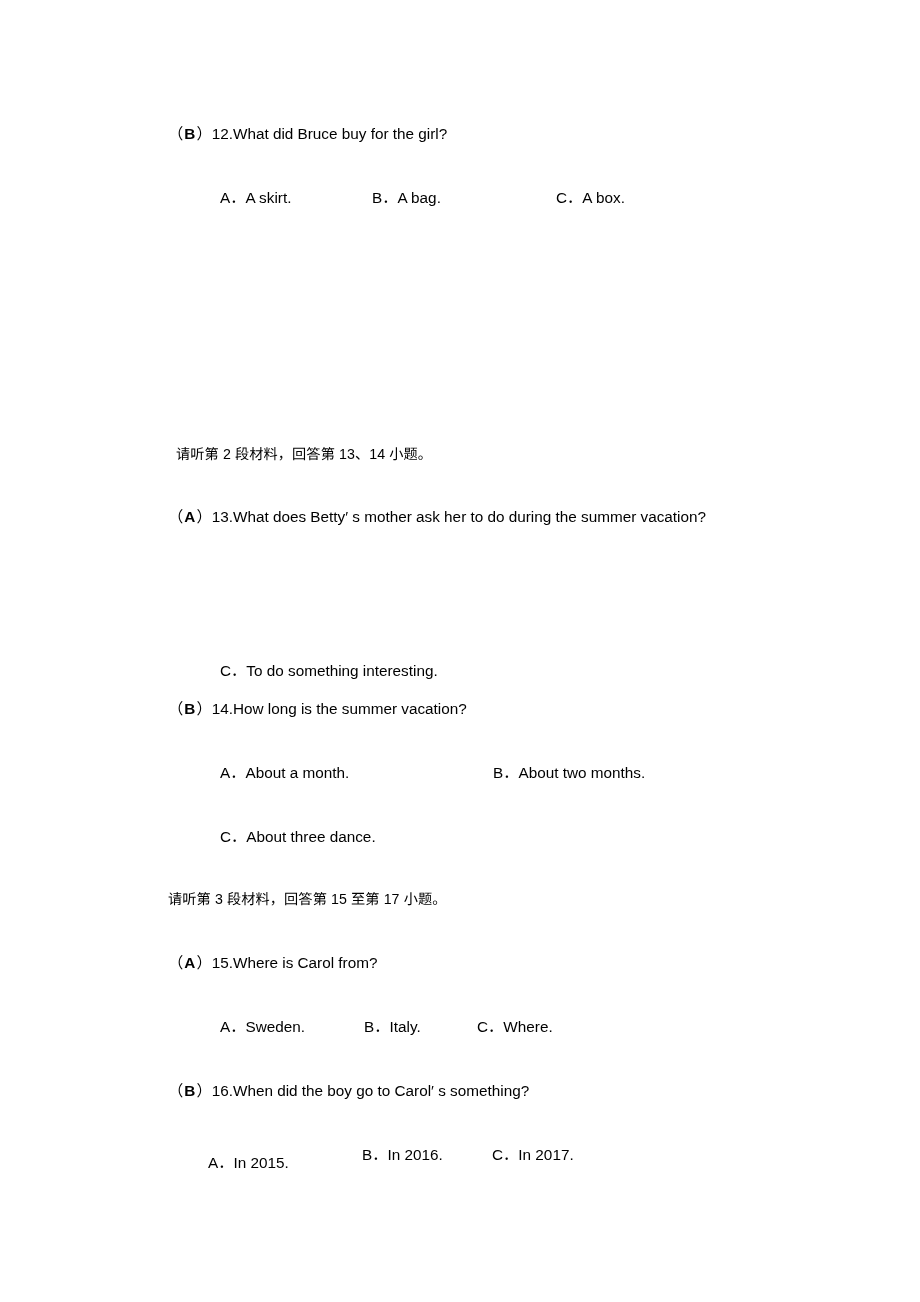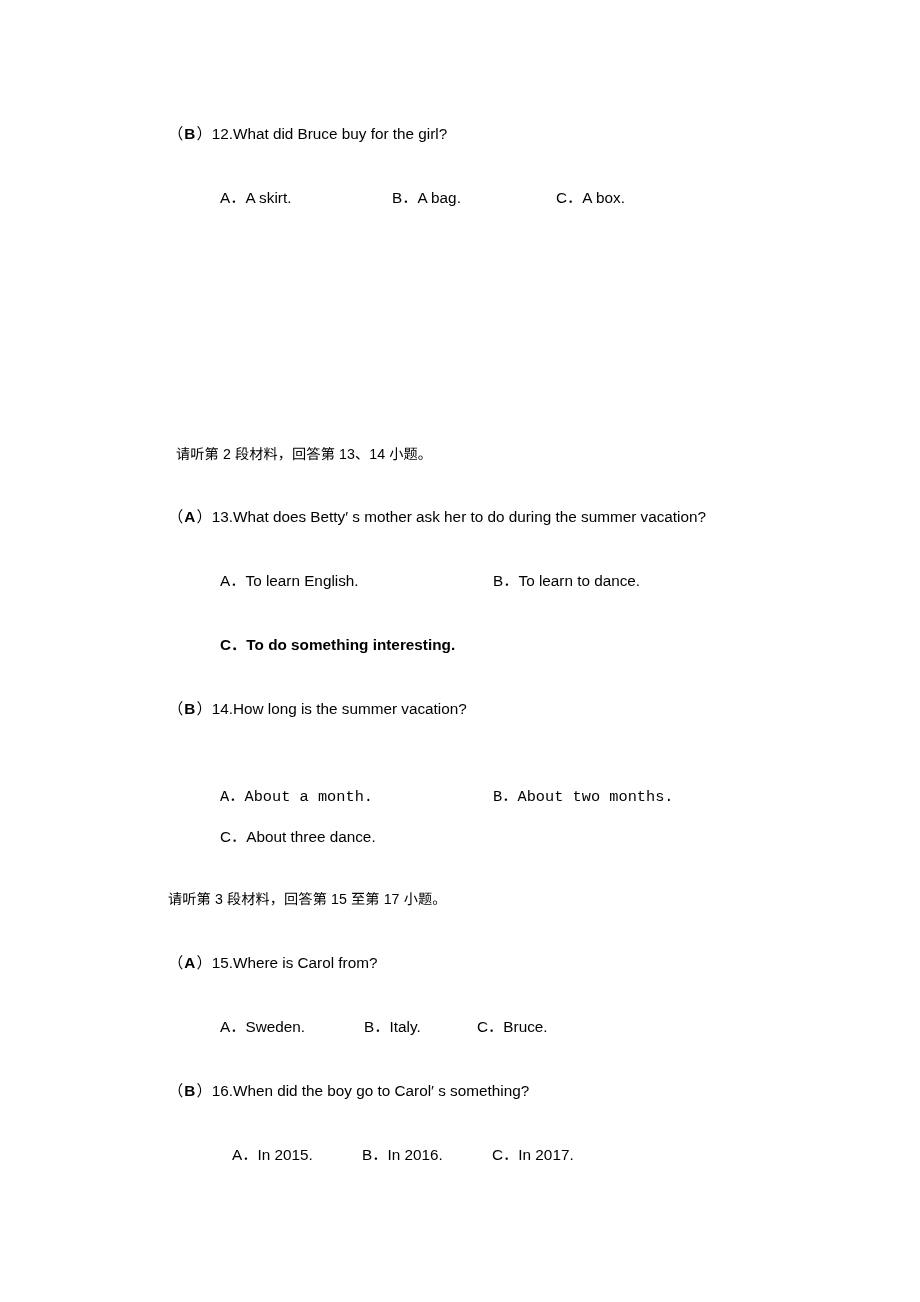--- a/index.html
+++ b/index.html
@@ -77,67 +77,63 @@
 <body>
 
 <div class="page">
 
   <div class="q-row" style="top:124px;">
     <span class="q-marker">（</span><span class="q-answer">B</span><span class="q-marker">）</span><span class="q-text">12.</span><span class="q-text">What did Bruce buy for the girl?</span>
   </div>
 
   <div class="opt-row" style="top:188px;">
     <span class="opt" style="left:220px;"><span>A．</span><span>A skirt.</span></span>
-    <span class="opt" style="left:392px;"><span>B．</span><span>A bag.</span></span>
+    <span class="opt" style="left:372px;"><span>B．</span><span>A bag.</span></span>
     <span class="opt" style="left:556px;"><span>C．</span><span>A box.</span></span>
   </div>
 
   <div class="section-head" style="top:444px;margin-left:8px;">请听第 2 段材料，回答第 13、14 小题。</div>
 
   <div class="q-row" style="top:507px;">
     <span class="q-marker">（</span><span class="q-answer">A</span><span class="q-marker">）</span><span class="q-text">13.</span><span class="q-text">What does Betty′ s mother ask her to do during the summer vacation?</span>
   </div>
 
-  <div class="opt-row" style="top:571px;">
-    <span class="opt" style="left:220px;"><span>A．</span><span>To learn English.</span></span>
-    <span class="opt" style="left:493px;"><span>B．</span><span>To learn to dance.</span></span>
-  </div>
 
-  <div class="opt-row" style="top:635px;font-weight:bold;">
+  <div class="opt-row" style="top:661px;">
     <span class="opt" style="left:220px;"><span>C．</span><span>To do something interesting.</span></span>
   </div>
 
   <div class="q-row" style="top:699px;">
     <span class="q-marker">（</span><span class="q-answer">B</span><span class="q-marker">）</span><span class="q-text">14.</span><span class="q-text">How long is the summer vacation?</span>
   </div>
 
-  <div class="opt-row" style="top:787px;font-family:Liberation Mono, monospace;">
+  <div class="opt-row" style="top:763px;">
     <span class="opt" style="left:220px;"><span>A．</span><span>About a month.</span></span>
     <span class="opt" style="left:493px;"><span>B．</span><span>About two months.</span></span>
   </div>
 
   <div class="opt-row" style="top:827px;">
     <span class="opt" style="left:220px;"><span>C．</span><span>About three dance.</span></span>
   </div>
 
   <div class="section-head" style="top:889px;">请听第 3 段材料，回答第 15 至第 17 小题。</div>
 
   <div class="q-row" style="top:953px;">
     <span class="q-marker">（</span><span class="q-answer">A</span><span class="q-marker">）</span><span class="q-text">15.</span><span class="q-text">Where is Carol from?</span>
   </div>
 
   <div class="opt-row" style="top:1017px;">
     <span class="opt" style="left:220px;"><span>A．</span><span>Sweden.</span></span>
     <span class="opt" style="left:364px;"><span>B．</span><span>Italy.</span></span>
-    <span class="opt" style="left:477px;"><span>C．</span><span>Bruce.</span></span>
+    <span class="opt" style="left:477px;"><span>C．</span><span>Where.</span></span>
   </div>
 
   <div class="q-row" style="top:1081px;">
     <span class="q-marker">（</span><span class="q-answer">B</span><span class="q-marker">）</span><span class="q-text">16.</span><span class="q-text">When did the boy go to Carol′ s something?</span>
   </div>
 
   <div class="opt-row" style="top:1145px;">
-    <span class="opt" style="left:232px;"><span>A．</span><span>In 2015.</span></span>
+    <span class="opt" style="left:208px;margin-top:8px;"><span>A．</span><span>In 2015.</span></span>
     <span class="opt" style="left:362px;"><span>B．</span><span>In 2016.</span></span>
     <span class="opt" style="left:492px;"><span>C．</span><span>In 2017.</span></span>
   </div>
 
 </div>
 
 </body></html>

